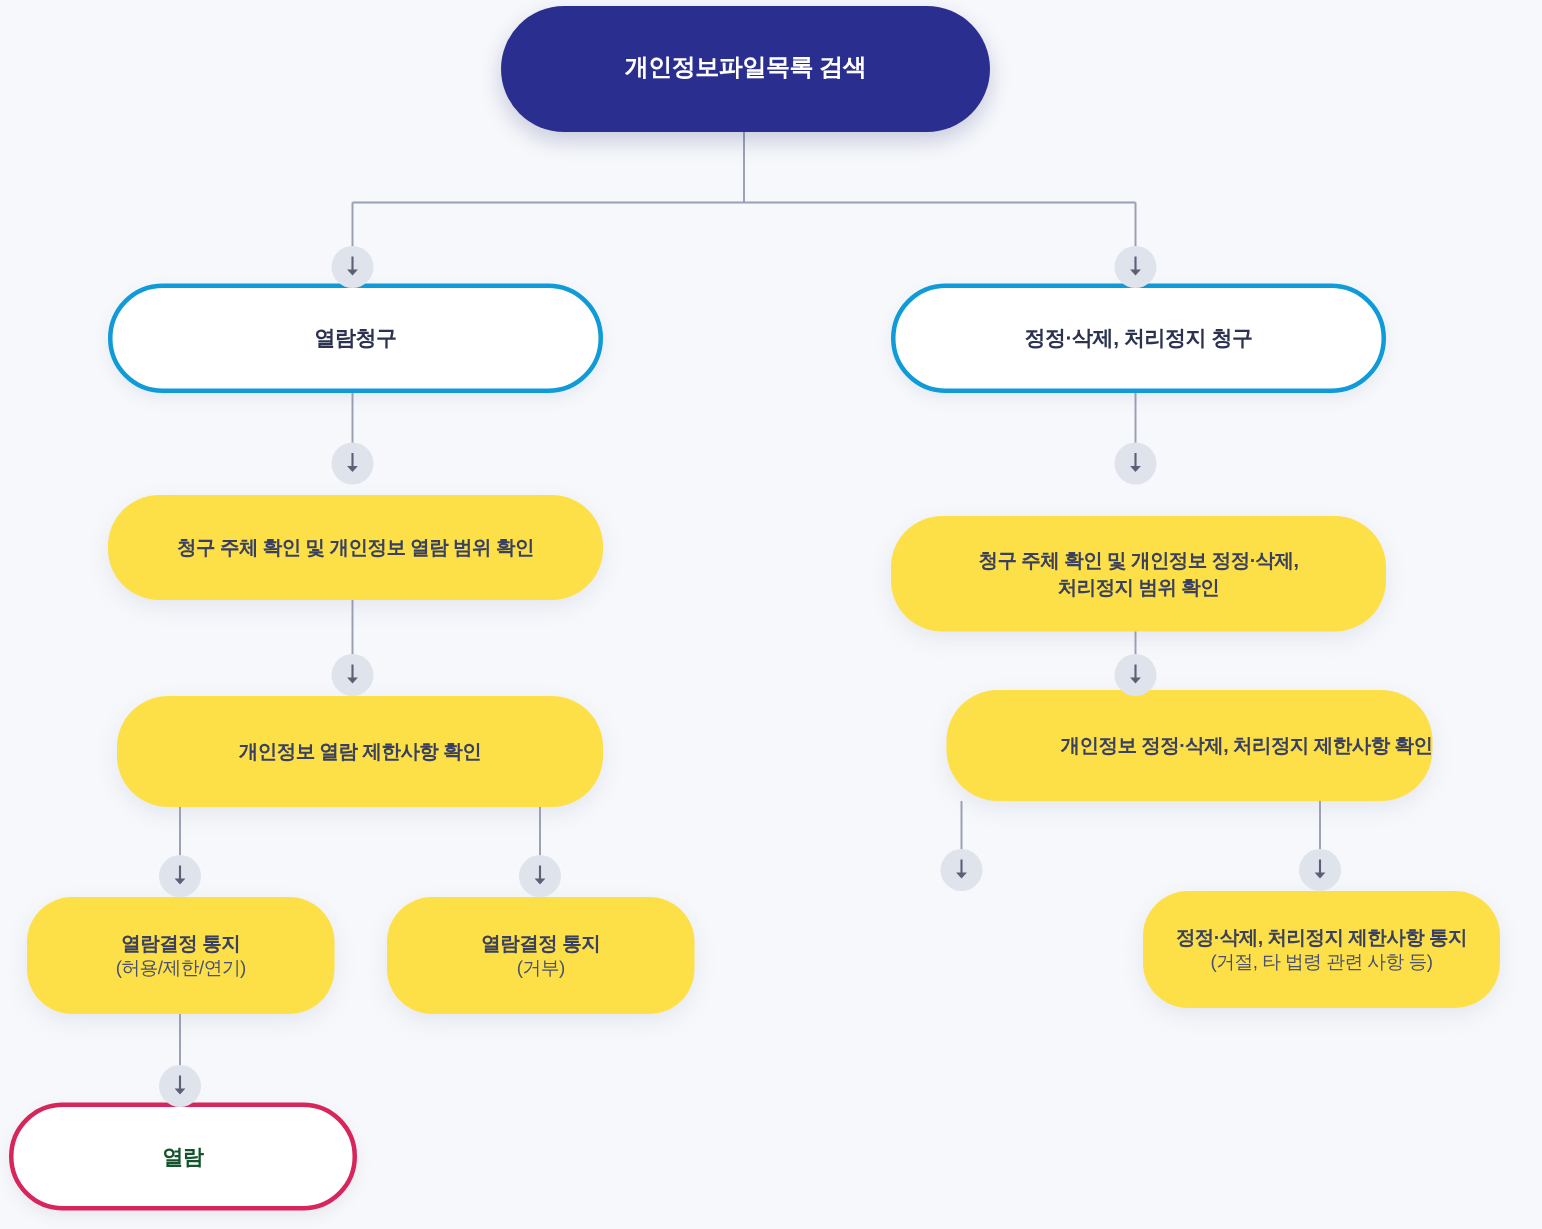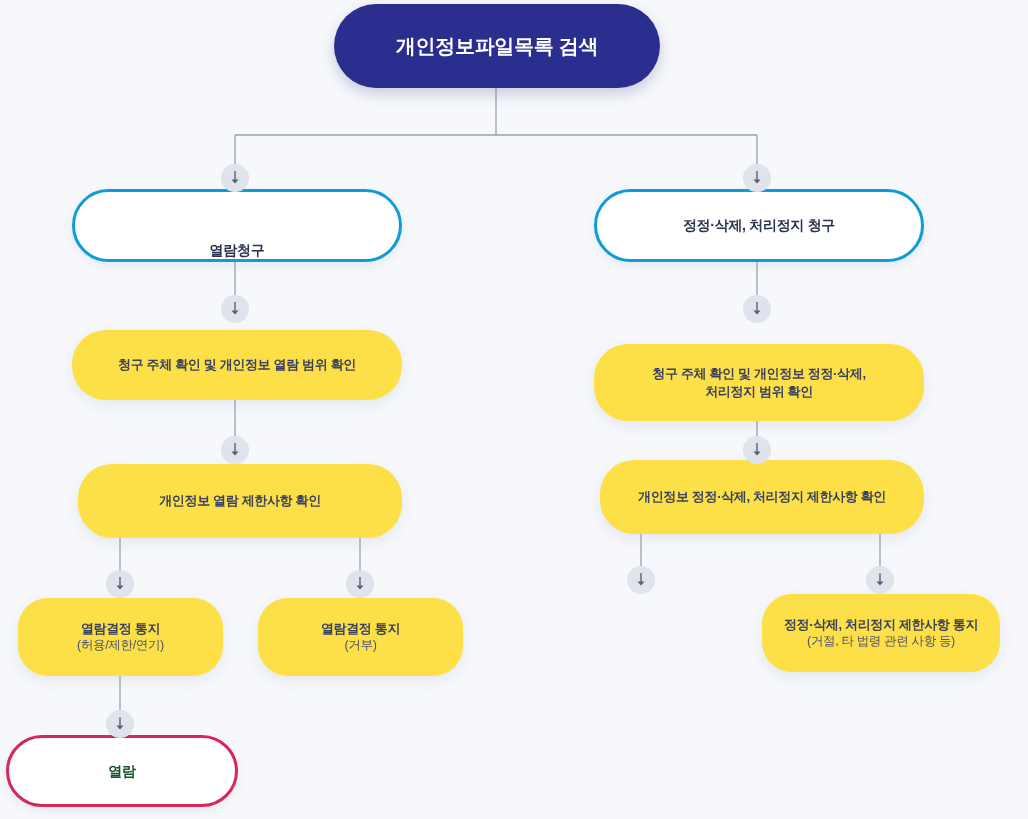--- a/index.html
+++ b/index.html
@@ -45,21 +45,21 @@
     white-space: pre-line;
   }
 
   
   .node.root {
     background: #2a2f8f;
     border-radius: 999px;
     color: #ffffff;
     box-shadow: 0 6px 14px rgba(40,46,120,0.22);
   }
-  .node.root .t1 { font-size: 20px; letter-spacing: -0.3px; }
+  .node.root .t1 { font-size: 16px; letter-spacing: -0.3px; }
 
   
   .node.outline-blue {
     background: #ffffff;
     border: 3px solid #0f9bd8;
     border-radius: 999px;
     color: #2b3350;
     box-shadow: 0 4px 10px rgba(120,135,170,0.12);
   }
   .node.outline-blue .t1 { font-size: 14px; letter-spacing: -0.3px; }
@@ -145,21 +145,21 @@
       <path d="M3.4 9.6 L7 13.6 L10.6 9.6 Z" fill="#5a6076"></path>
     </svg>
   </div>
   <div class="arrow-badge" style="left:743px; top:164px;">
     <svg width="14" height="16" viewBox="0 0 14 16" aria-hidden="true">
       <path d="M7 1 L7 12" stroke="#5a6076" stroke-width="1.4" fill="none"></path>
       <path d="M3.4 9.6 L7 13.6 L10.6 9.6 Z" fill="#5a6076"></path>
     </svg>
   </div>
 
-  <div class="node outline-blue" style="left:72px; top:189px; width:330px; height:73px;justify-content:flex-end;">
+  <div class="node outline-blue" style="left:72px; top:189px; width:330px; height:73px;">
     <span class="t1">열람청구</span>
   </div>
   <div class="node outline-blue" style="left:594px; top:189px; width:330px; height:73px;">
     <span class="t1">정정·삭제, 처리정지 청구</span>
   </div>
 
   <div class="arrow-badge" style="left:221px; top:295px;">
     <svg width="14" height="16" viewBox="0 0 14 16" aria-hidden="true">
       <path d="M7 1 L7 12" stroke="#5a6076" stroke-width="1.4" fill="none"></path>
       <path d="M3.4 9.6 L7 13.6 L10.6 9.6 Z" fill="#5a6076"></path>
@@ -189,21 +189,21 @@
   <div class="arrow-badge" style="left:743px; top:436px;">
     <svg width="14" height="16" viewBox="0 0 14 16" aria-hidden="true">
       <path d="M7 1 L7 12" stroke="#5a6076" stroke-width="1.4" fill="none"></path>
       <path d="M3.4 9.6 L7 13.6 L10.6 9.6 Z" fill="#5a6076"></path>
     </svg>
   </div>
 
   <div class="node card" style="left:78px; top:464px; width:324px; height:74px;">
     <span class="t1">개인정보 열람 제한사항 확인</span>
   </div>
-  <div class="node card" style="left:600px; top:460px; width:324px; height:74px;">
+  <div class="node card" style="left:631px; top:460px; width:324px; height:74px;align-items:flex-end;">
     <span class="t1">개인정보 정정·삭제, 처리정지 제한사항 확인</span>
   </div>
 
   <div class="arrow-badge" style="left:106px; top:570px;">
     <svg width="14" height="16" viewBox="0 0 14 16" aria-hidden="true">
       <path d="M7 1 L7 12" stroke="#5a6076" stroke-width="1.4" fill="none"></path>
       <path d="M3.4 9.6 L7 13.6 L10.6 9.6 Z" fill="#5a6076"></path>
     </svg>
   </div>
   <div class="arrow-badge" style="left:346px; top:570px;">

